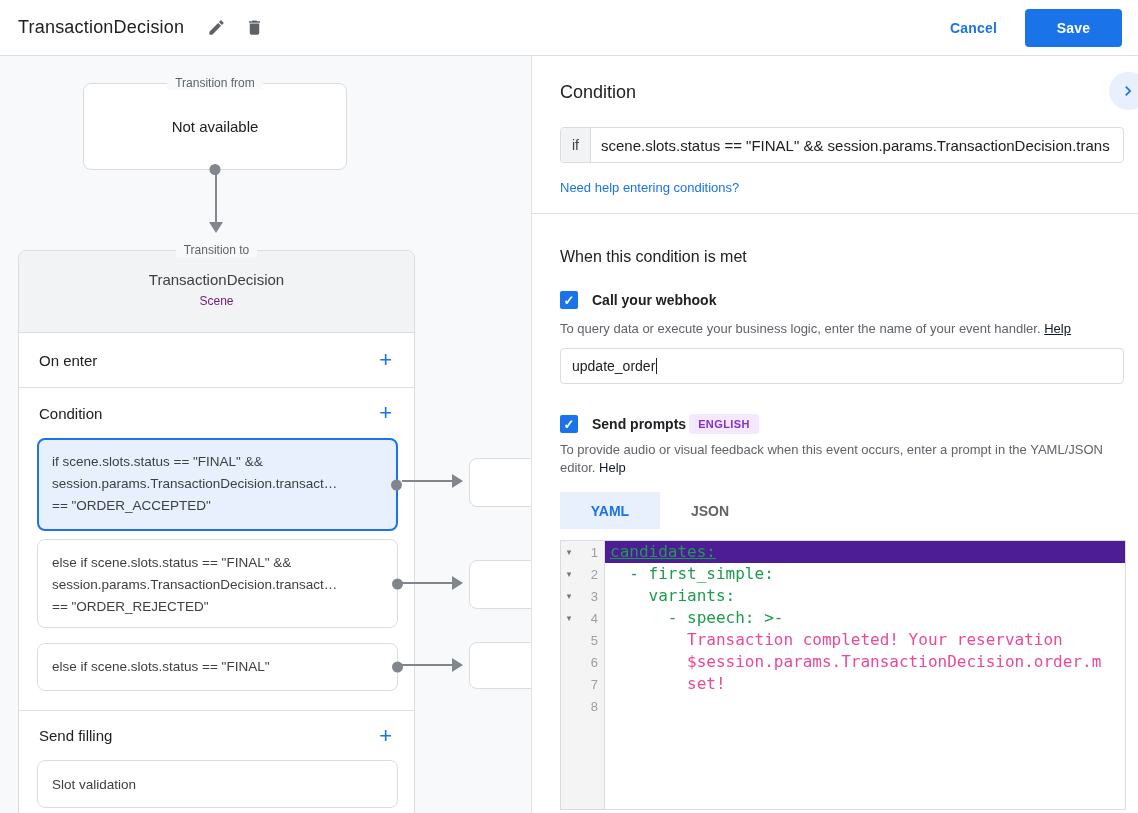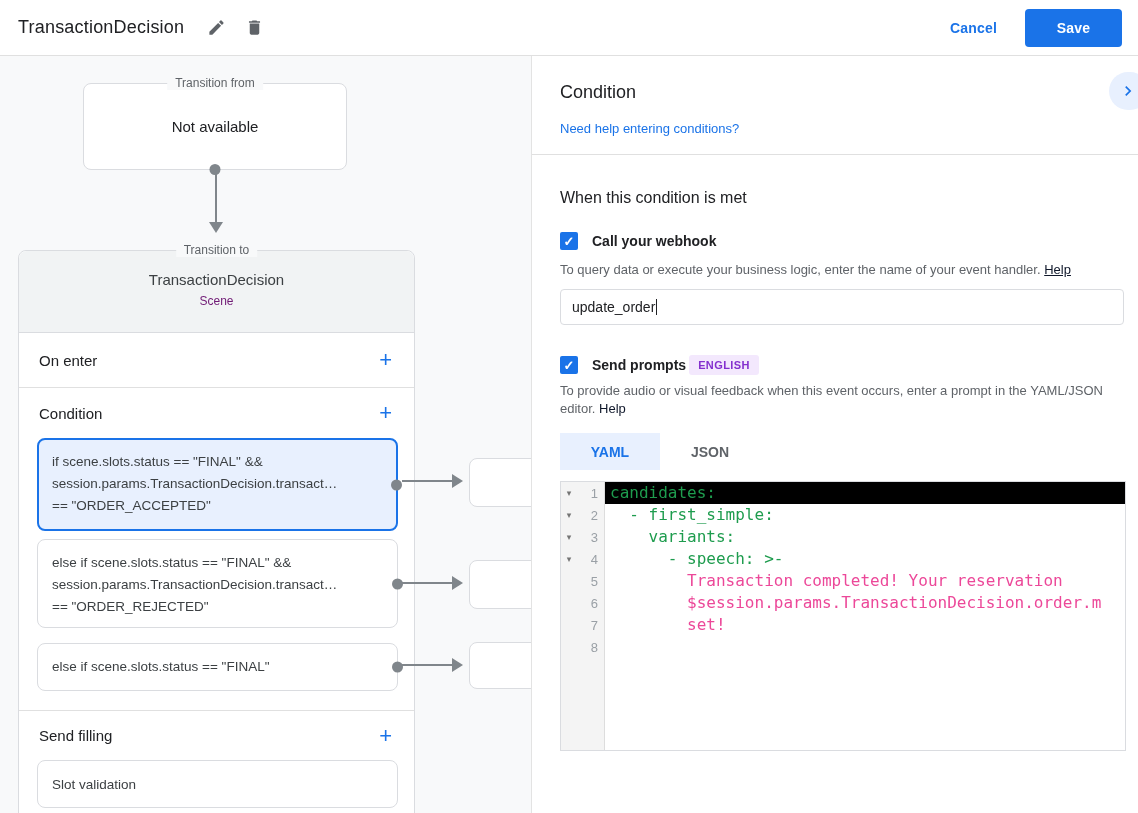--- a/index.html
+++ b/index.html
@@ -109,21 +109,21 @@
             display:flex; flex-direction:column; overflow:hidden; font-family:"DejaVu Sans Mono", monospace; cursor:text; }
   .cm-line { display:flex; height:22px; flex:0 0 22px; }
   .cm-gutter { width:44px; flex:0 0 44px; background:#f4f4f4; border-right:1px solid #ddd;
                display:flex; align-items:center; }
   .cm-fold { width:16px; text-align:center; font-size:9px; color:#757575; cursor:pointer;
              font-family:"Liberation Sans", sans-serif; }
   .cm-num { flex:1; text-align:right; padding-right:6px; font-size:13px; color:#9aa0a6;
             font-family:"Liberation Sans", sans-serif; }
   .cm-code { flex:1; font-size:16px; line-height:22px; white-space:pre; overflow:hidden; padding-left:5px; color:#ec4899; }
   .cm-code.key { color:#1e9c4e; }
-  .cm-line.highlight .cm-code { background:#000000; }
+  .cm-line.highlight .cm-code { background:#4c1d95;text-decoration:underline; }
   .cm-filler { flex:1; display:flex; }
   .cm-filler .cm-gutter { height:100%; }
   .cm-filler .cm-rest { flex:1; }
 </style>
 </head>
 <body>
 
 <div class="app">
 
   <header class="topbar">
@@ -219,20 +219,24 @@
 
     <div class="panel">
       <button class="expand-btn">
         <svg width="20" height="20" viewBox="0 0 24 24" fill="#1a73e8">
             <path d="M10 6L8.59 7.41 13.17 12l-4.58 4.59L10 18l6-6z"></path>
           </svg>
       </button>
 
       <h2 class="panel-h2">Condition</h2>
 
+      <div class="if-row">
+        <div class="if-label">if</div>
+        <div class="if-input">scene.slots.status == "FINAL" &amp;&amp; session.params.TransactionDecision.trans</div>
+      </div>
 
       <a class="help-link">Need help entering conditions?</a>
 
       <div class="panel-divider"></div>
 
       <h3 class="panel-h3">When this condition is met</h3>
 
       <div class="check-row">
         <span class="checkbox">
             <span>✓</span>

